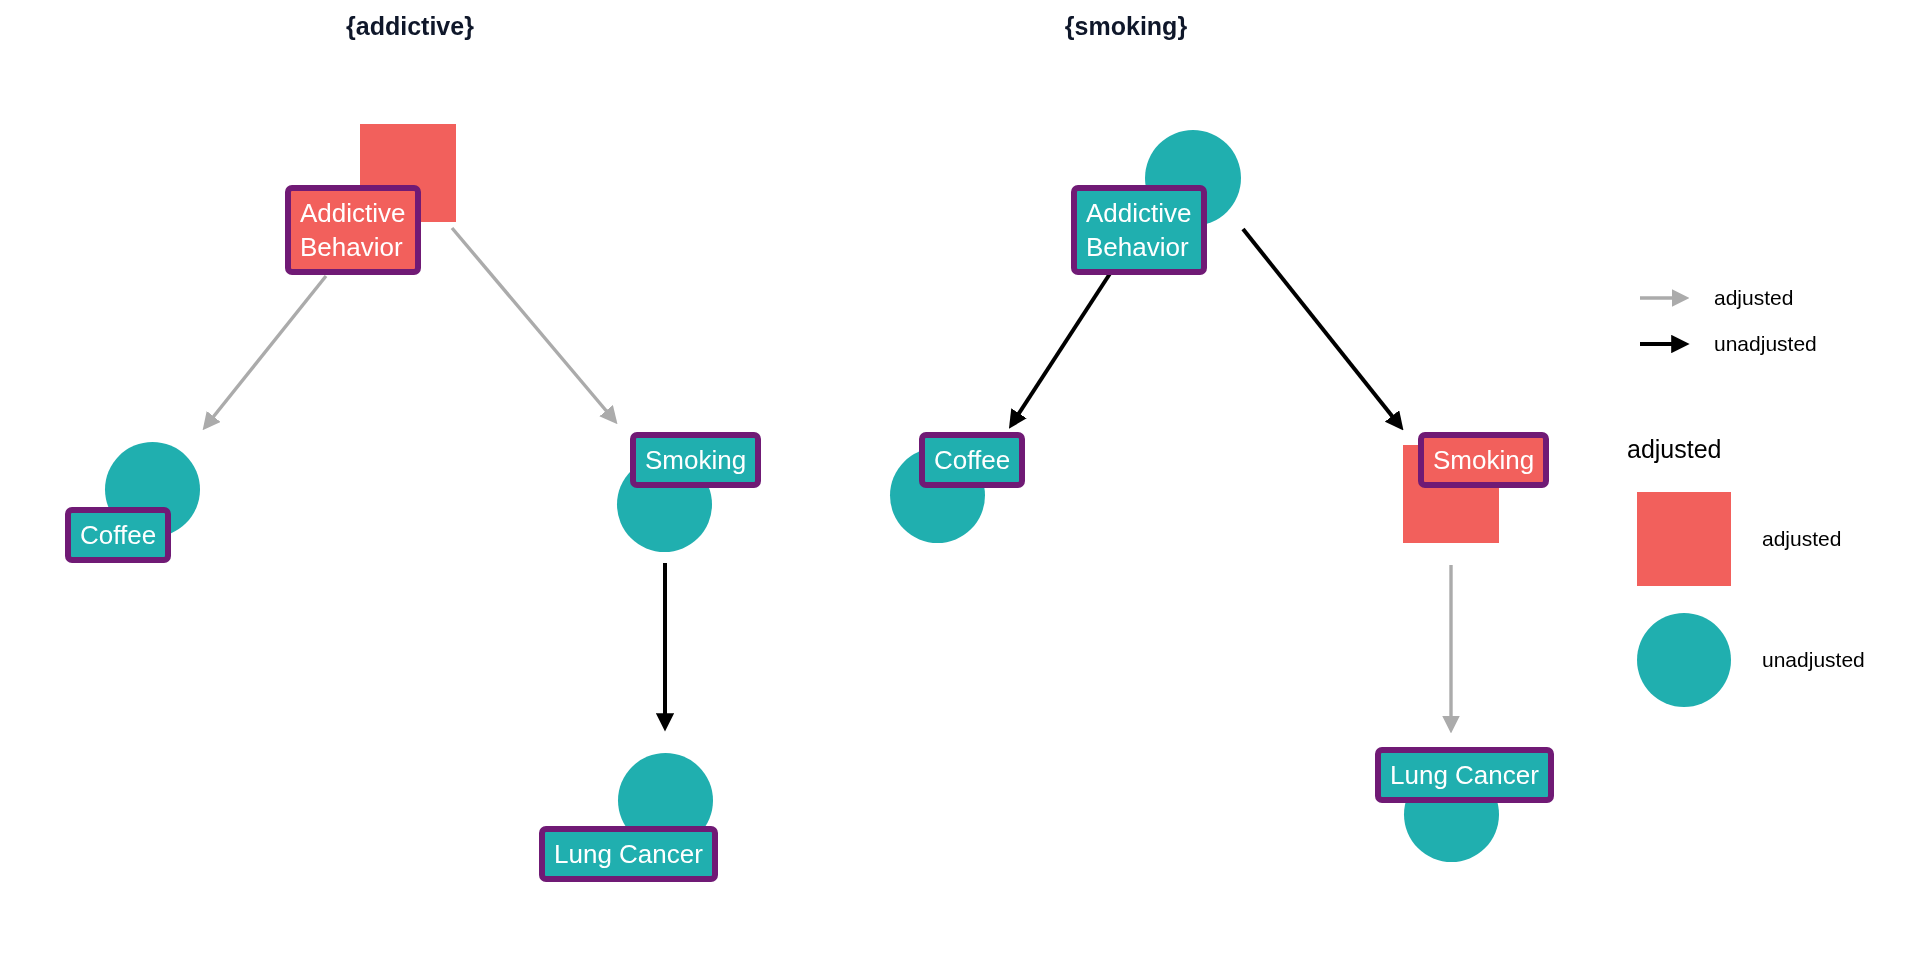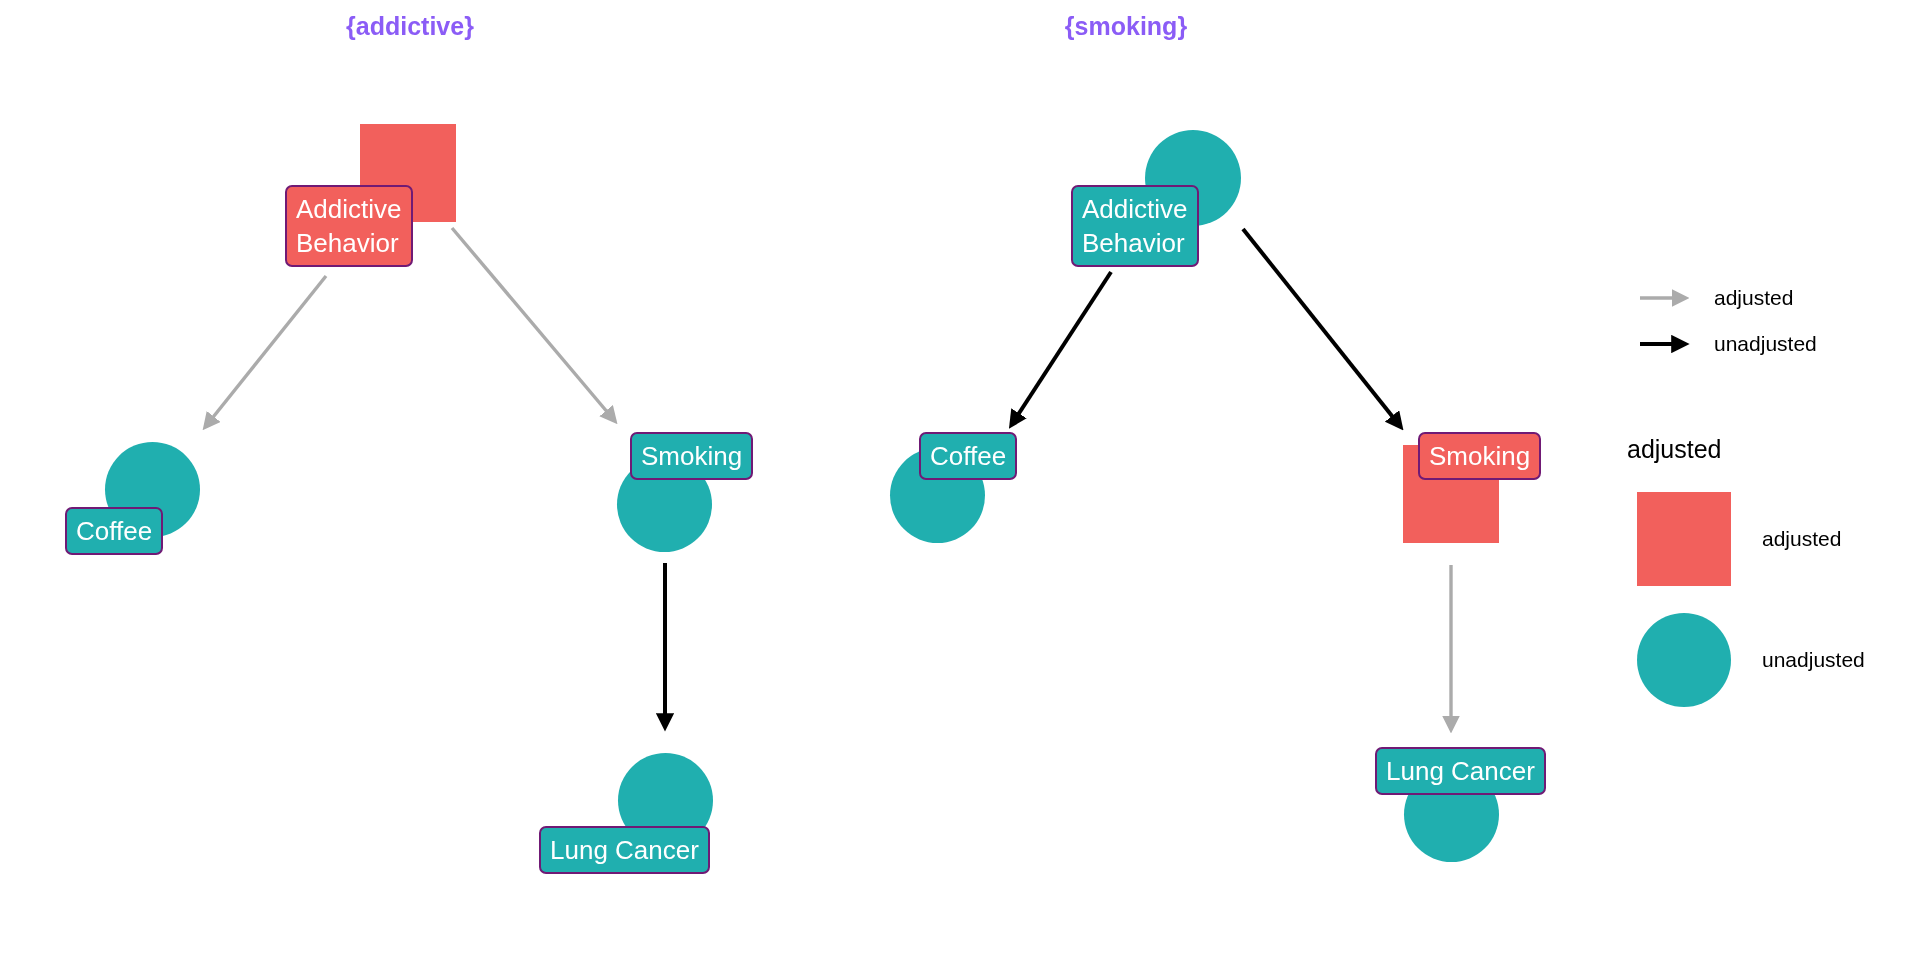--- a/index.html
+++ b/index.html
@@ -21,21 +21,21 @@
     inset: 0;
     width: 1920px;
     height: 960px;
   }
 
   
   .panel-title {
     position: absolute;
     font-size: 25px;
     font-weight: bold;
-    color: #8b5cf6;
+    color: #0f172a;
     white-space: nowrap;
     text-align: center;
     transform: translateX(-50%);
   }
 
   
   .shape-layer {
     position: absolute;
     inset: 0;
     pointer-events: none;
@@ -47,21 +47,21 @@
     border-radius: 0;
   }
   .node-shape.circle {
     border-radius: 50%;
   }
 
   
   .node-label {
     position: absolute;
     box-sizing: border-box;
-    border: 2px solid #701a75;
+    border: 6px solid #701a75;
     border-radius: 7px;
     color: #ffffff;
     font-size: 26px;
     line-height: 34px;
     padding: 5px 9px;
     white-space: pre;
     text-align: left;
   }
 
   

